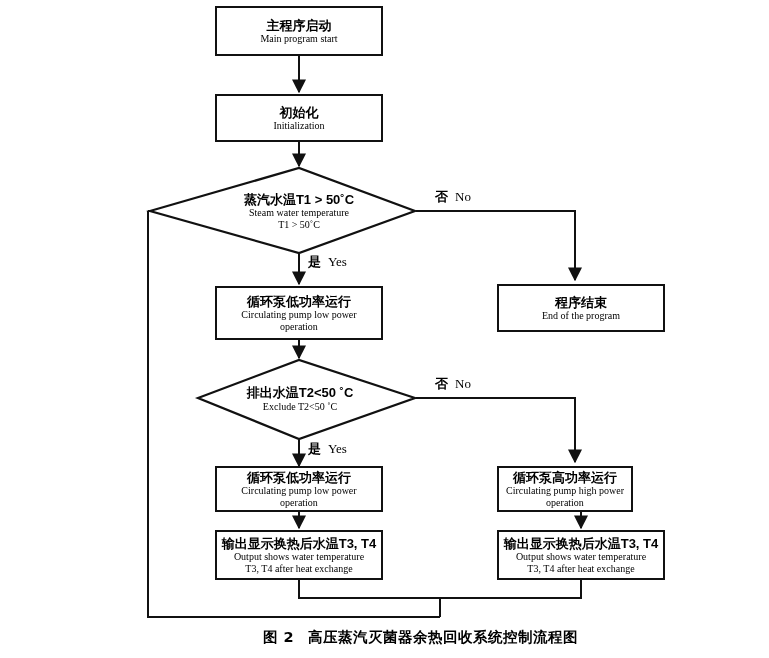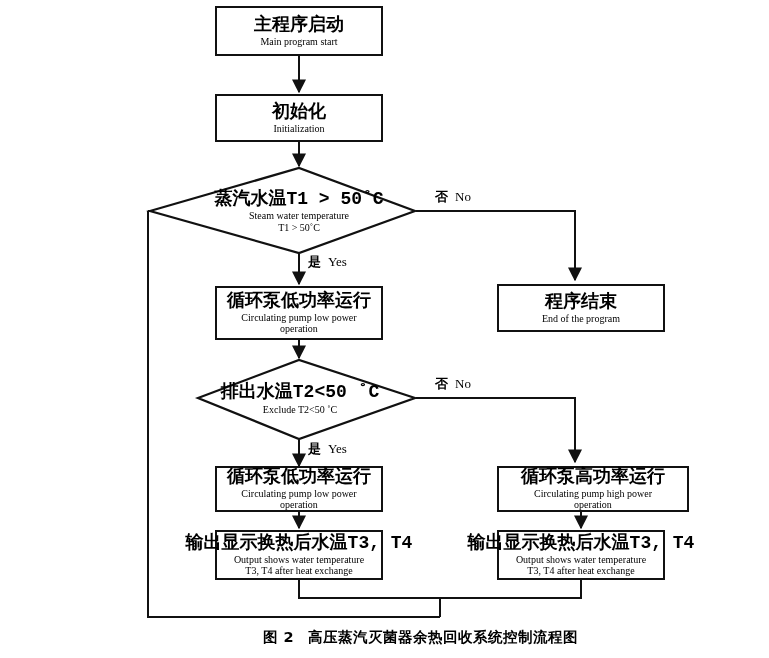--- a/index.html
+++ b/index.html
@@ -33,23 +33,23 @@
     border: 2px solid #111111;
     background: #ffffff;
     display: flex;
     flex-direction: column;
     align-items: center;
     justify-content: center;
     text-align: center;
     line-height: 1.16;
   }
   .cn {
-    font-family: Liberation Mono, monospace;
+    font-family: Liberation Sans, sans-serif;
     font-weight: bold;
-    font-size: 18px;
+    font-size: 13px;
     letter-spacing: 0px;
     white-space: nowrap;
   }
   .en {
     font-family: "Liberation Serif", "DejaVu Serif", serif;
     font-size: 10px;
     white-space: nowrap;
   }
   .diamond-label {
     position: absolute;
@@ -153,21 +153,21 @@
     <div class="cn">程序结束</div>
     <div class="en">End of the program</div>
   </div>
 
   <div class="node" style="left:215px; top:466px; width:168px; height:46px;">
     <div class="cn">循环泵低功率运行</div>
     <div class="en">Circulating pump low power</div>
     <div class="en">operation</div>
   </div>
 
-  <div class="node" style="left:497px; top:466px; width:192px; height:46px;">
+  <div class="node" style="left:497px; top:466px; width:136px; height:46px;">
     <div class="cn">循环泵高功率运行</div>
     <div class="en">Circulating pump high power</div>
     <div class="en">operation</div>
   </div>
 
   <div class="node" style="left:215px; top:530px; width:168px; height:50px;">
     <div class="cn">输出显示换热后水温T3, T4</div>
     <div class="en">Output shows water temperature</div>
     <div class="en">T3, T4 after heat exchange</div>
   </div>

